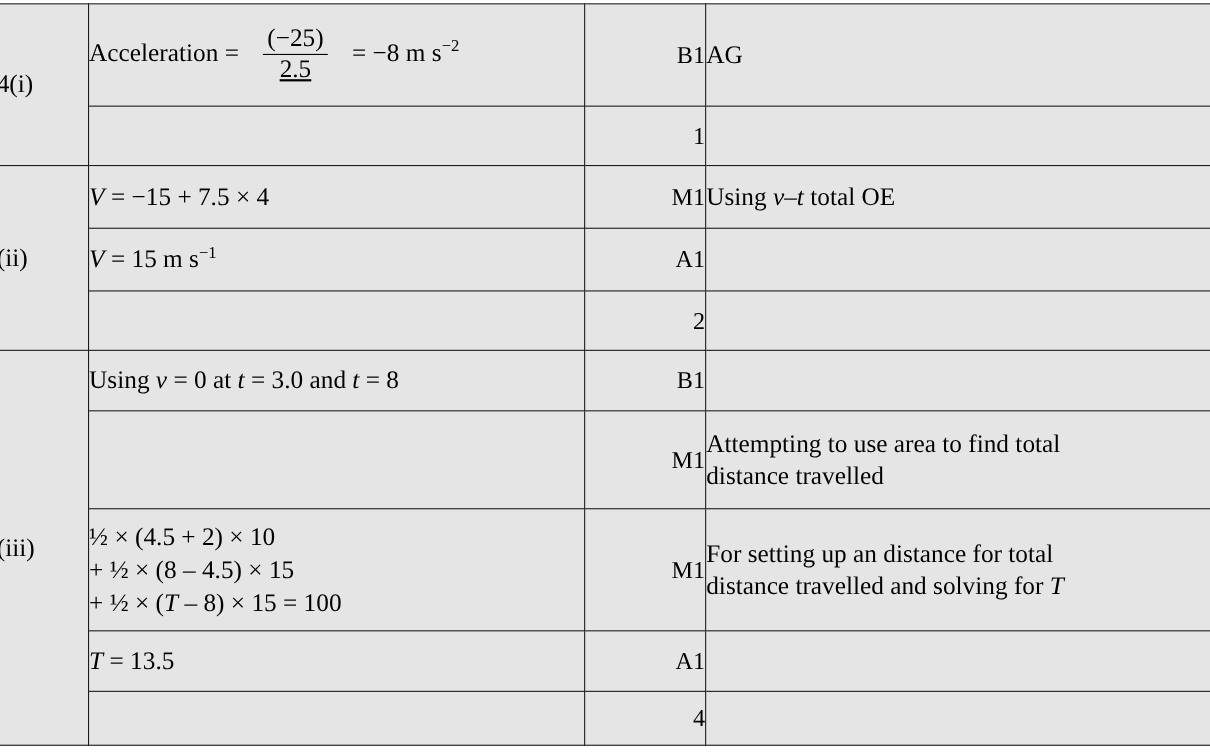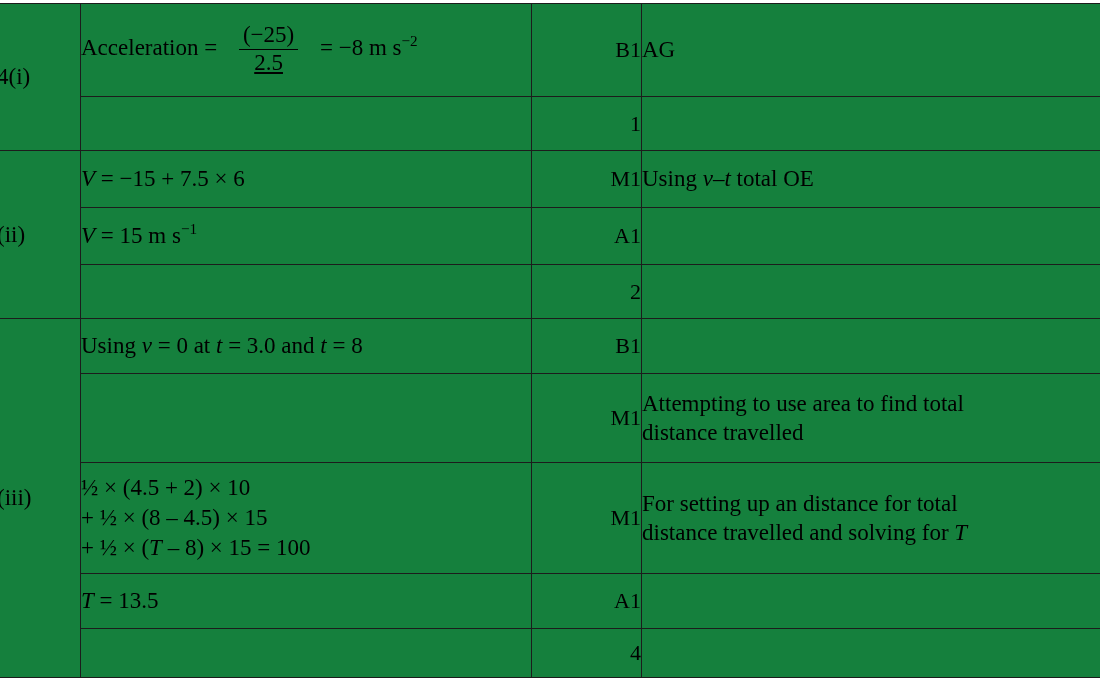--- a/index.html
+++ b/index.html
@@ -28,21 +28,21 @@
     top: 3px;
     width: 1120px;
     border-collapse: collapse;
     table-layout: fixed;
   }
 
   table.markscheme td {
     border: 1.6px solid #1c1c1c;
     vertical-align: middle;
     padding: 0;
-    background: #15803d;
+    background: #e5e5e5;
   }
 
   
   col.c-label   { width: 100px; }
   col.c-work    { width: 451px; }
   col.c-mark    { width: 110px; }
   col.c-comment { width: 459px; }
 
   td.label {
     border-left: none;
@@ -143,21 +143,21 @@
       <tr style="height:54px">
         <td class="work blank"></td>
         <td class="mark">1</td>
         <td class="comment blank"></td>
       </tr>
 
       <tr style="height:57px">
         <td class="label" rowspan="3">(ii)</td>
         <td class="work">
           <span class="nowrap">
-            <span class="it">V</span><span> = −15 + 7.5 × 6</span>
+            <span class="it">V</span><span> = −15 + 7.5 × 4</span>
           </span>
         </td>
         <td class="mark">M1</td>
         <td class="comment">
           <span>Using </span><span class="it">v–t</span><span> total    OE</span>
         </td>
       </tr>
 
       <tr style="height:57px">
         <td class="work">

